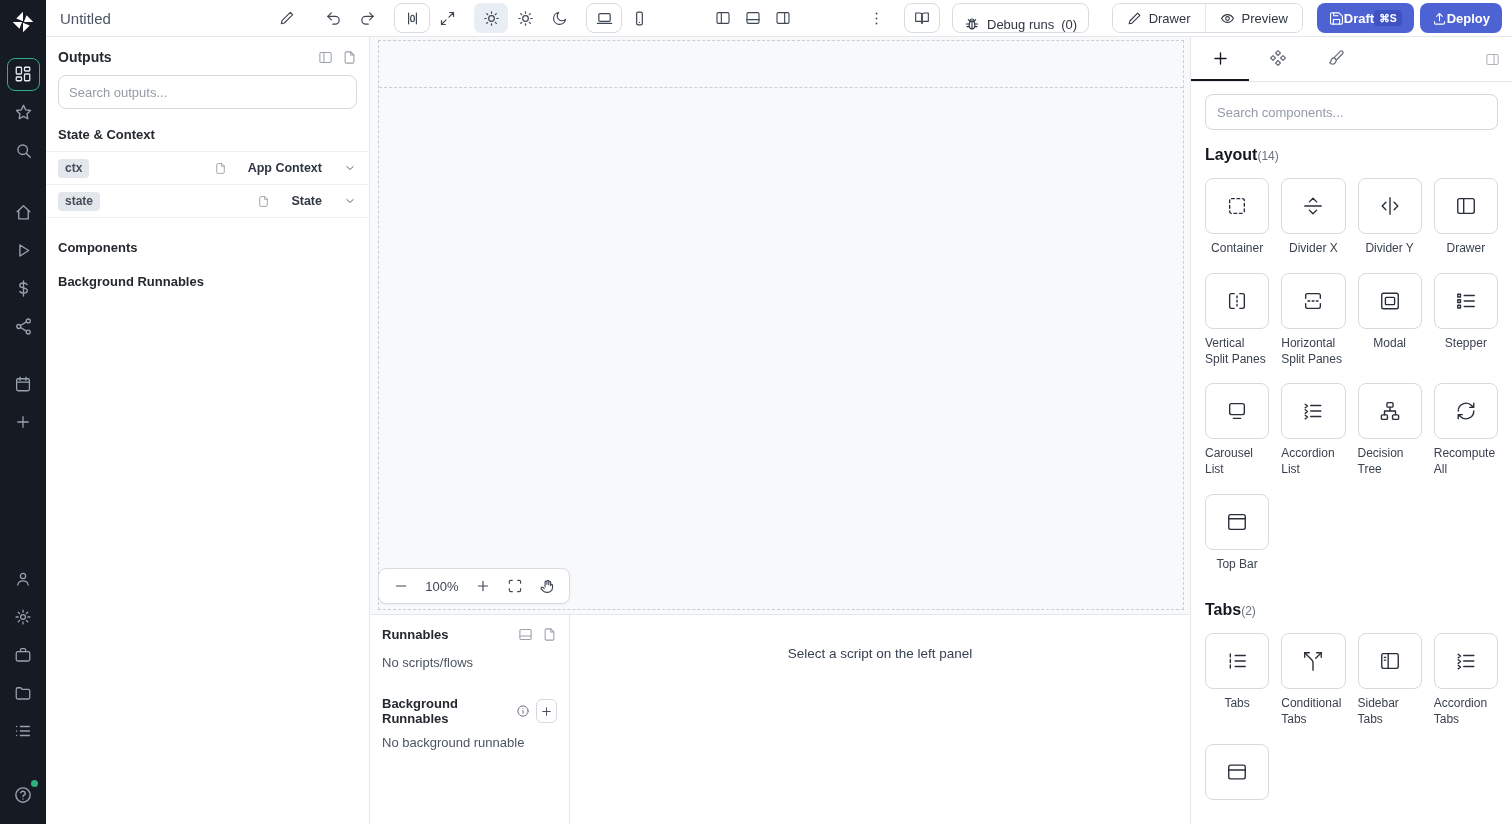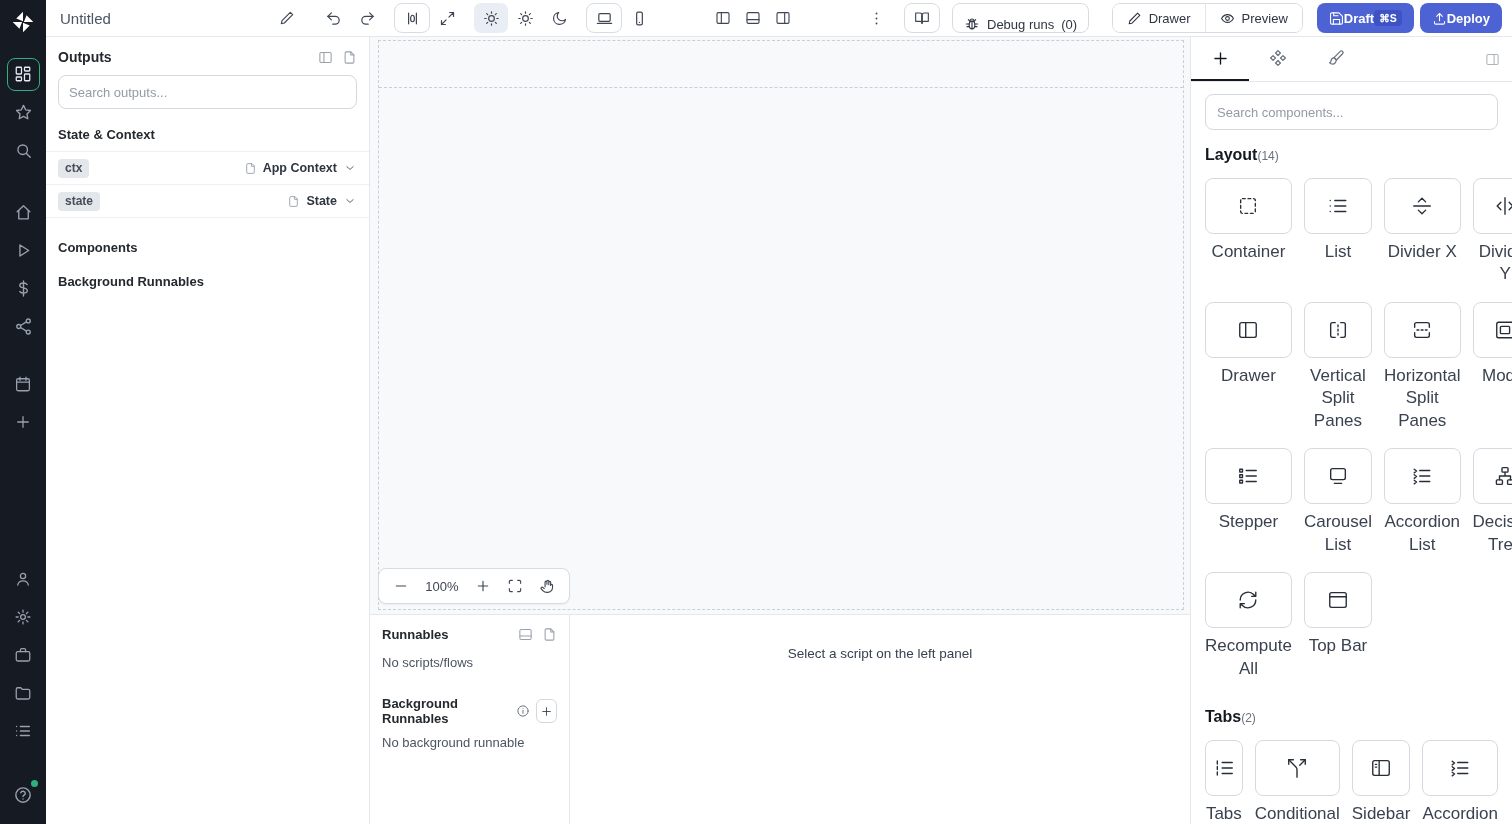--- a/index.html
+++ b/index.html
@@ -43,21 +43,21 @@
 .left-panel{width:324px;border-right:1px solid #e5e7eb;display:flex;flex-direction:column;flex-shrink:0;background:#fff}
 .lp-header{display:flex;align-items:center;justify-content:space-between;padding:12px 12px 10px}
 .lp-title{font-size:14px;font-weight:700;color:#24292f}
 .lp-header-icons{display:flex;gap:9px;color:#9aa1ab}
 .lp-search{margin:0 12px 2px;height:34px;border:1px solid #d4d8de;border-radius:8px;padding:0 10px;font-size:13px;color:#374151;font-family:inherit;outline:none}
 .lp-search::placeholder{color:#939ba6}
 .lp-sec{font-size:13px;font-weight:700;color:#24292f;padding:16px 12px 9px}
 .lp-rows{border-top:1px solid #edeff2}
 .lp-row{height:33px;display:flex;align-items:center;justify-content:space-between;padding:0 12px;border-bottom:1px solid #edeff2;cursor:pointer}
 .chip{background:#e3e6ea;border-radius:4px;padding:2.5px 7px;font-size:12px;font-weight:600;color:#454e5a}
-.lp-row-right{display:flex;align-items:center;gap:6px;color:#2f3642;font-size:12.5px;font-weight:600}
+.lp-row-right{display:flex;align-items:center;gap:21px;color:#2f3642;font-size:12.5px;font-weight:600}
 .lp-row-right .ficon{color:#9aa1ab}
 .lp-row-right .chev{color:#5b6470}
 
 
 .center{flex:1;display:flex;flex-direction:column;min-width:0}
 .canvas{flex:1;position:relative;background:#f8f9fa;min-height:0}
 .canvas-frame{position:absolute;left:8px;right:6px;top:3px;bottom:4px;border:1px dashed #c9cfd7}
 .canvas-strip{height:47px;border-bottom:1px dashed #c9cfd7}
 .zoombar{position:absolute;left:8px;bottom:10px;width:192px;height:36px;background:#fff;border:1px solid #d8dce2;border-radius:8px;display:flex;align-items:center;justify-content:space-between;padding:0 14px;color:#3f4754;box-shadow:0 1px 2px rgba(0,0,0,.05)}
 .zoom-label{font-size:13px;color:#3f4754}
@@ -82,21 +82,21 @@
 .rp-search-wrap{padding:12px 14px 10px}
 .rp-search{width:100%;height:36px;border:1px solid #d4d8de;border-radius:8px;padding:0 11px;font-size:13px;font-family:inherit;outline:none;color:#374151}
 .rp-search::placeholder{color:#939ba6}
 .rp-body{flex:1;padding:0 14px;overflow:hidden}
 .rp-sec-title{display:flex;align-items:baseline;margin:6px 0 14px}
 .rp-sec-name{font-size:16px;font-weight:700;color:#14181f}
 .rp-sec-count{font-size:12px;color:#6a727e}
 .comp-grid{display:grid;grid-template-columns:repeat(4,1fr);column-gap:12px;row-gap:16px;margin-bottom:28px}
 .comp-card{display:flex;flex-direction:column;align-items:center;gap:7px;cursor:pointer}
 .comp-tile{width:100%;height:56px;border:1px solid #d6dae0;border-radius:8px;background:#fff;display:flex;align-items:center;justify-content:center;color:#272e38}
-.comp-label{font-size:17px;color:#3a4250;text-align:center;line-height:1.32;min-height:15px}
+.comp-label{font-size:12px;color:#3a4250;text-align:left;line-height:1.32;min-height:15px}
 </style>
 </head>
 <body>
 
 <div class="app">
 
   <aside class="rail">
     <div class="rail-logo i">
         <span class="i">
           <svg width="26" height="26" viewBox="0 0 24 24" fill="none" stroke="currentColor" stroke-width="1.7" stroke-linecap="round" stroke-linejoin="round">
@@ -600,28 +600,20 @@
                   <div class="comp-tile">
                     <svg width="22" height="22" viewBox="0 0 24 24" fill="none" stroke="currentColor" stroke-width="1.5" stroke-linecap="round" stroke-linejoin="round">
                       <rect x="4" y="4" width="16" height="16" rx="2" stroke-dasharray="3 3"></rect>
                     </svg>
                   </div>
                   <div class="comp-label">Container</div>
                 </div>
                 <div class="comp-card">
                   <div class="comp-tile">
                     <svg width="22" height="22" viewBox="0 0 24 24" fill="none" stroke="currentColor" stroke-width="1.5" stroke-linecap="round" stroke-linejoin="round">
-                      <path d="M8.5 6h12M8.5 12h12M8.5 18h12M3.5 6h.01M3.5 12h.01M3.5 18h.01"></path>
-                    </svg>
-                  </div>
-                  <div class="comp-label">List</div>
-                </div>
-                <div class="comp-card">
-                  <div class="comp-tile">
-                    <svg width="22" height="22" viewBox="0 0 24 24" fill="none" stroke="currentColor" stroke-width="1.5" stroke-linecap="round" stroke-linejoin="round">
                       <path d="M3 12h18M8 7.5L12 3.5l4 4M8 16.5l4 4 4-4"></path>
                     </svg>
                   </div>
                   <div class="comp-label">Divider X</div>
                 </div>
                 <div class="comp-card">
                   <div class="comp-tile">
                     <svg width="22" height="22" viewBox="0 0 24 24" fill="none" stroke="currentColor" stroke-width="1.5" stroke-linecap="round" stroke-linejoin="round">
                       <path d="M12 3v18M7.5 8L3.5 12l4 4M16.5 8l4 4-4 4"></path>
                     </svg>

